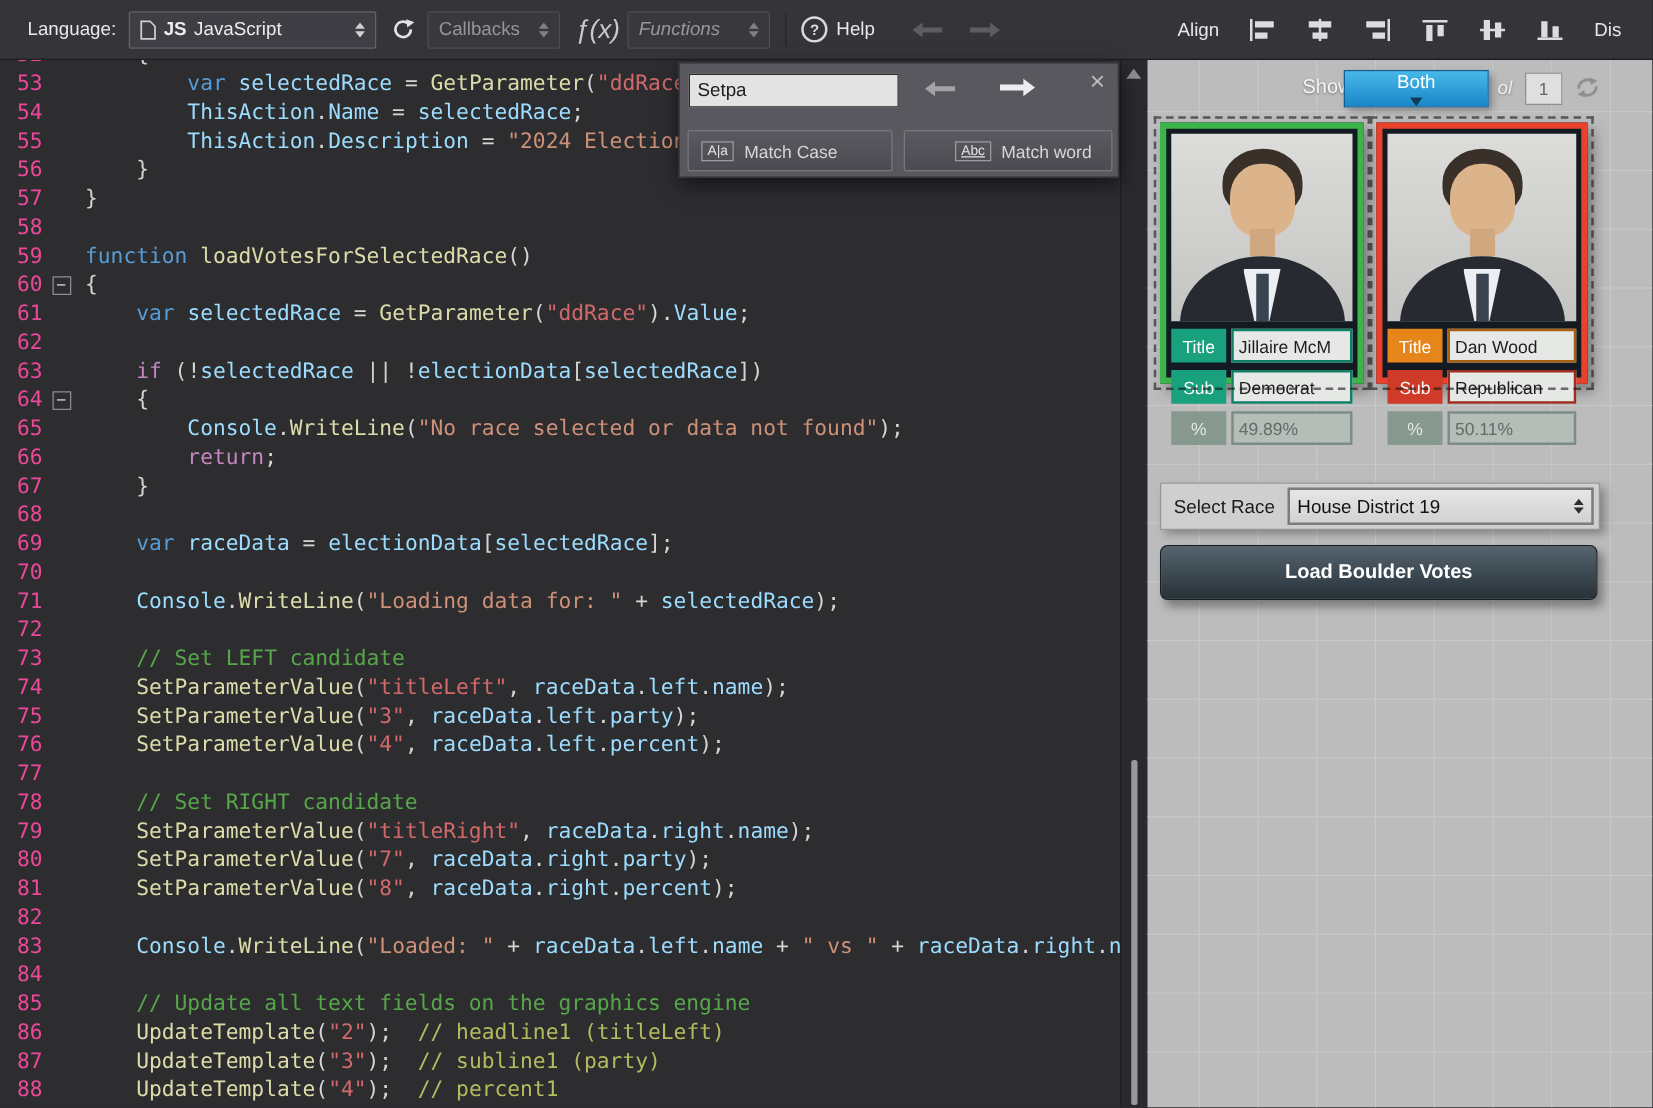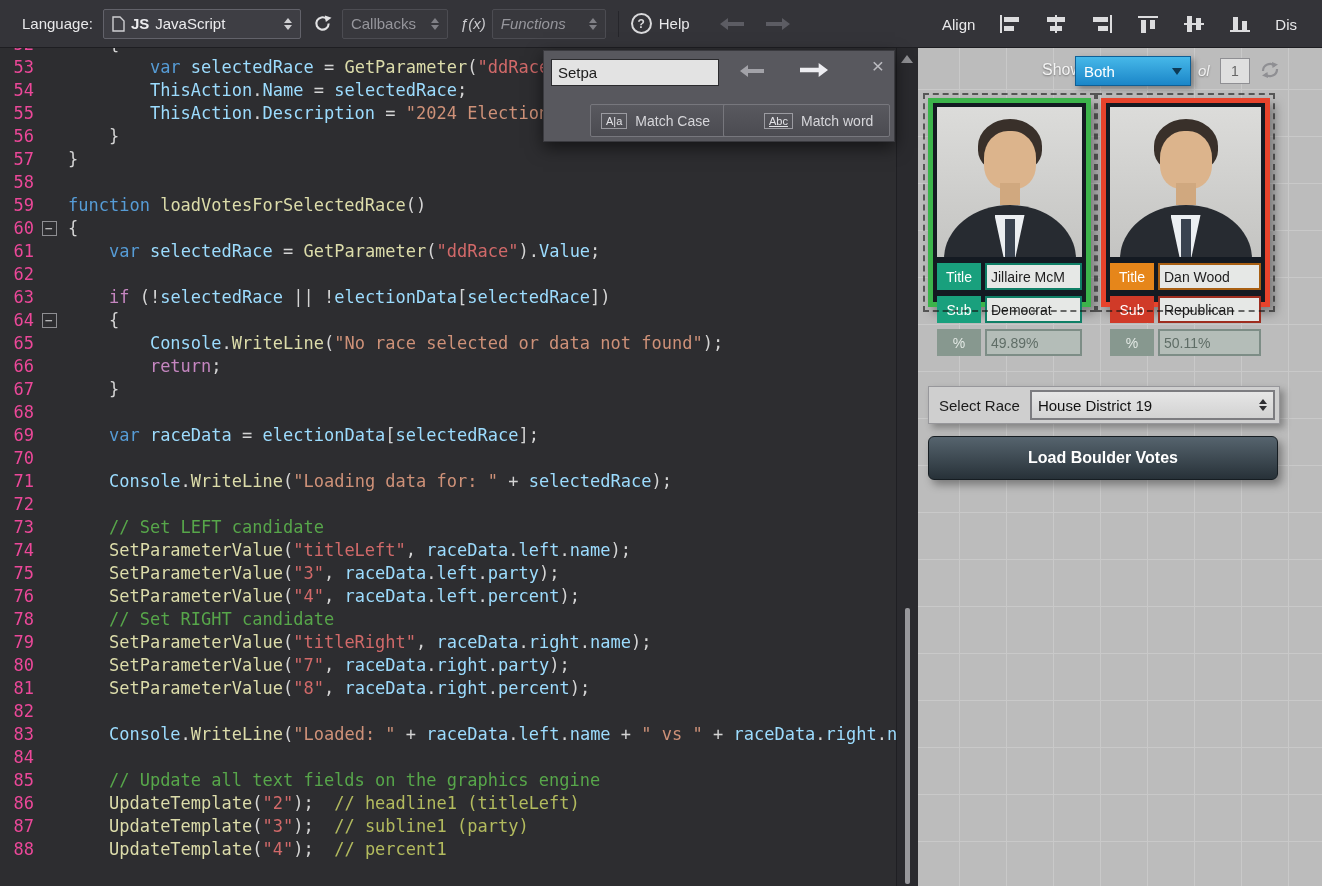--- a/index.html
+++ b/index.html
@@ -13,21 +13,21 @@
   .tb-dd.disabled{background:#38383d;border-color:#4c4c52;color:#96969c;}
   .tb-dd .grow{flex:1;}
   .lang-dd{margin-left:10px;width:198px;}
   .lang-badge{font-weight:bold;margin:0 6px 0 6px;}
   .ud{display:inline-flex;flex-direction:column;gap:2px;margin-left:8px;}
   .ud i{display:block;width:0;height:0;border-left:4px solid transparent;border-right:4px solid transparent;}
   .ud .up{border-bottom:5px solid currentColor;}
   .ud .down{border-top:5px solid currentColor;}
   .tb-icon-btn{margin-left:12px;display:flex;align-items:center;cursor:default;}
   .cb-dd{margin-left:10px;width:106px;}
-  .fx-icon{margin-left:12px;color:#c9c9cd;font-style:italic;font-size:15px;}
+  .fx-icon{margin-left:12px;color:#c9c9cd;font-style:italic;font-size:21px;}
   .fn-dd{margin-left:6px;width:114px;}
   .fn-dd .it{font-style:italic;}
   .tb-sep{width:1px;height:26px;background:#26262b;margin-left:12px;}
   .help-btn{margin-left:12px;display:flex;align-items:center;gap:7px;color:#e8e8ea;font-size:15px;}
   .qcircle{width:17px;height:17px;border:2px solid #d9d9db;border-radius:50%;color:#d9d9db;font-size:12px;font-weight:bold;display:flex;align-items:center;justify-content:center;}
   .nav-arrows{display:flex;align-items:center;gap:22px;margin-left:30px;}
   .tb-right{position:absolute;left:942px;top:0;height:48px;display:flex;align-items:center;gap:24px;}
   .align-icon{display:block;}
   .dis-label{color:#e8e8ea;font-size:15px;}
 
@@ -47,31 +47,31 @@
   .sb-up{position:absolute;left:4px;top:7px;width:0;height:0;border-left:6px solid transparent;border-right:6px solid transparent;border-bottom:8px solid #8e8e92;}
   .sb-thumb{position:absolute;left:8px;top:560px;bottom:2px;width:5px;background:#98989c;border-radius:2px;}
 
   
   #find{position:absolute;left:543px;top:50px;width:352px;height:92px;background:#58585e;border:1px solid #3a3a3f;box-shadow:0 6px 16px rgba(0,0,0,.55);z-index:20;box-sizing:border-box;}
   #find-input{position:absolute;left:7px;top:8px;width:168px;height:27px;background:#e3e3e3;border:1px solid #2b2b2e;color:#1c1c1c;font-size:15px;padding:0 6px;box-sizing:border-box;font-family:"Liberation Sans",sans-serif;outline:none;}
   .find-prev{position:absolute;left:196px;top:14px;}
   .find-next{position:absolute;left:256px;top:12px;}
   .find-close{position:absolute;right:10px;top:4px;color:#bcbcc1;font-size:21px;line-height:21px;cursor:default;}
   .find-btn{position:absolute;top:53px;height:33px;background:linear-gradient(#59595f,#4b4b51);border:1px solid #77777d;border-radius:2px;display:flex;align-items:center;gap:8px;color:#d6d6da;font-size:14px;padding:0 10px;box-sizing:border-box;}
-  #btn-matchcase{left:6px;width:164px;margin-left:40px;}
+  #btn-matchcase{left:6px;width:164px;}
   #btn-matchword{left:179px;width:167px;padding-left:40px;}
   .ic-box{border:1px solid #9b9ba1;font-size:11px;padding:1px 4px;color:#e3e3e7;}
   .ic-underline{text-decoration:underline;}
 
   
   #panel{position:absolute;left:918px;top:48px;width:404px;height:838px;background-color:#bcbcbc;
     background-image:linear-gradient(to right,#c9c9c9 1px,transparent 1px),linear-gradient(to bottom,#c9c9c9 1px,transparent 1px);
     background-size:47px 47px;background-position:-6px -6px;overflow:hidden;}
   .show-label{position:absolute;left:104px;top:13px;color:#f4f4f4;font-size:16px;text-shadow:0 1px 2px rgba(0,0,0,.4);margin-left:20px;}
-  .show-dd{position:absolute;left:157px;top:8px;width:116px;height:30px;background:linear-gradient(#46b8e9,#1b86c8);border:1px solid #0e5f96;box-shadow:3px 3px 6px rgba(0,0,0,.35);display:flex;align-items:center;color:#fff;font-size:15px;padding:0 8px;box-sizing:border-box;}
+  .show-dd{position:absolute;left:157px;top:8px;width:116px;height:30px;background:linear-gradient(#46b8e9,#1b86c8);border:1px solid #0e5f96;box-shadow:3px 3px 6px rgba(0,0,0,.35);display:flex;align-items:center;color:#fff;font-size:15px;padding:0 8px;box-sizing:border-box;flex-direction:column;}
   .show-dd .grow{flex:1;}
   .show-dd-arrow{width:0;height:0;border-left:5px solid transparent;border-right:5px solid transparent;border-top:7px solid #0d3a55;}
   .trail{position:absolute;left:280px;top:14px;color:#f0f0f0;font-size:15px;text-shadow:0 1px 2px rgba(0,0,0,.35);font-style:italic;}
   .counter{position:absolute;left:302px;top:10px;width:30px;height:26px;background:#dfdfdf;border:1px solid #8f8f93;color:#666;font-size:14px;display:flex;align-items:center;justify-content:center;box-sizing:border-box;}
   .loop{position:absolute;left:340px;top:10px;}
 
   .card{position:absolute;top:50px;height:209px;background:#141a22;border:5px solid;box-sizing:border-box;padding:4px;box-shadow:5px 6px 10px rgba(0,0,0,.35);outline:2px dashed rgba(20,20,20,.6);outline-offset:3px;}
   .card.left{left:10px;width:163px;border-color:#3cb44b;}
   .card.right{left:183px;width:169px;border-color:#e7432c;}
   .photo{position:relative;height:150px;background:linear-gradient(#dcdcda,#c4c4c2);overflow:hidden;}
@@ -316,20 +316,25 @@
           <span class="ln">75</span>
           <span class="fold"></span>
           <span class="code"><span class="tk-pl">    </span><span class="tk-fn">SetParameterValue</span><span class="tk-pl">(</span><span class="tk-sp">"3"</span><span class="tk-pl">, </span><span class="tk-id">raceData</span><span class="tk-pl">.</span><span class="tk-id">left</span><span class="tk-pl">.</span><span class="tk-id">party</span><span class="tk-pl">);</span></span>
         </div>
         <div class="cl">
           <span class="ln">76</span>
           <span class="fold"></span>
           <span class="code"><span class="tk-pl">    </span><span class="tk-fn">SetParameterValue</span><span class="tk-pl">(</span><span class="tk-sp">"4"</span><span class="tk-pl">, </span><span class="tk-id">raceData</span><span class="tk-pl">.</span><span class="tk-id">left</span><span class="tk-pl">.</span><span class="tk-id">percent</span><span class="tk-pl">);</span></span>
         </div>
         <div class="cl">
+          <span class="ln">77</span>
+          <span class="fold"></span>
+          <span class="code"></span>
+        </div>
+        <div class="cl">
           <span class="ln">78</span>
           <span class="fold"></span>
           <span class="code"><span class="tk-pl">    </span><span class="tk-cm">// Set RIGHT candidate</span></span>
         </div>
         <div class="cl">
           <span class="ln">79</span>
           <span class="fold"></span>
           <span class="code"><span class="tk-pl">    </span><span class="tk-fn">SetParameterValue</span><span class="tk-pl">(</span><span class="tk-sp">"titleRight"</span><span class="tk-pl">, </span><span class="tk-id">raceData</span><span class="tk-pl">.</span><span class="tk-id">right</span><span class="tk-pl">.</span><span class="tk-id">name</span><span class="tk-pl">);</span></span>
         </div>
         <div class="cl">

